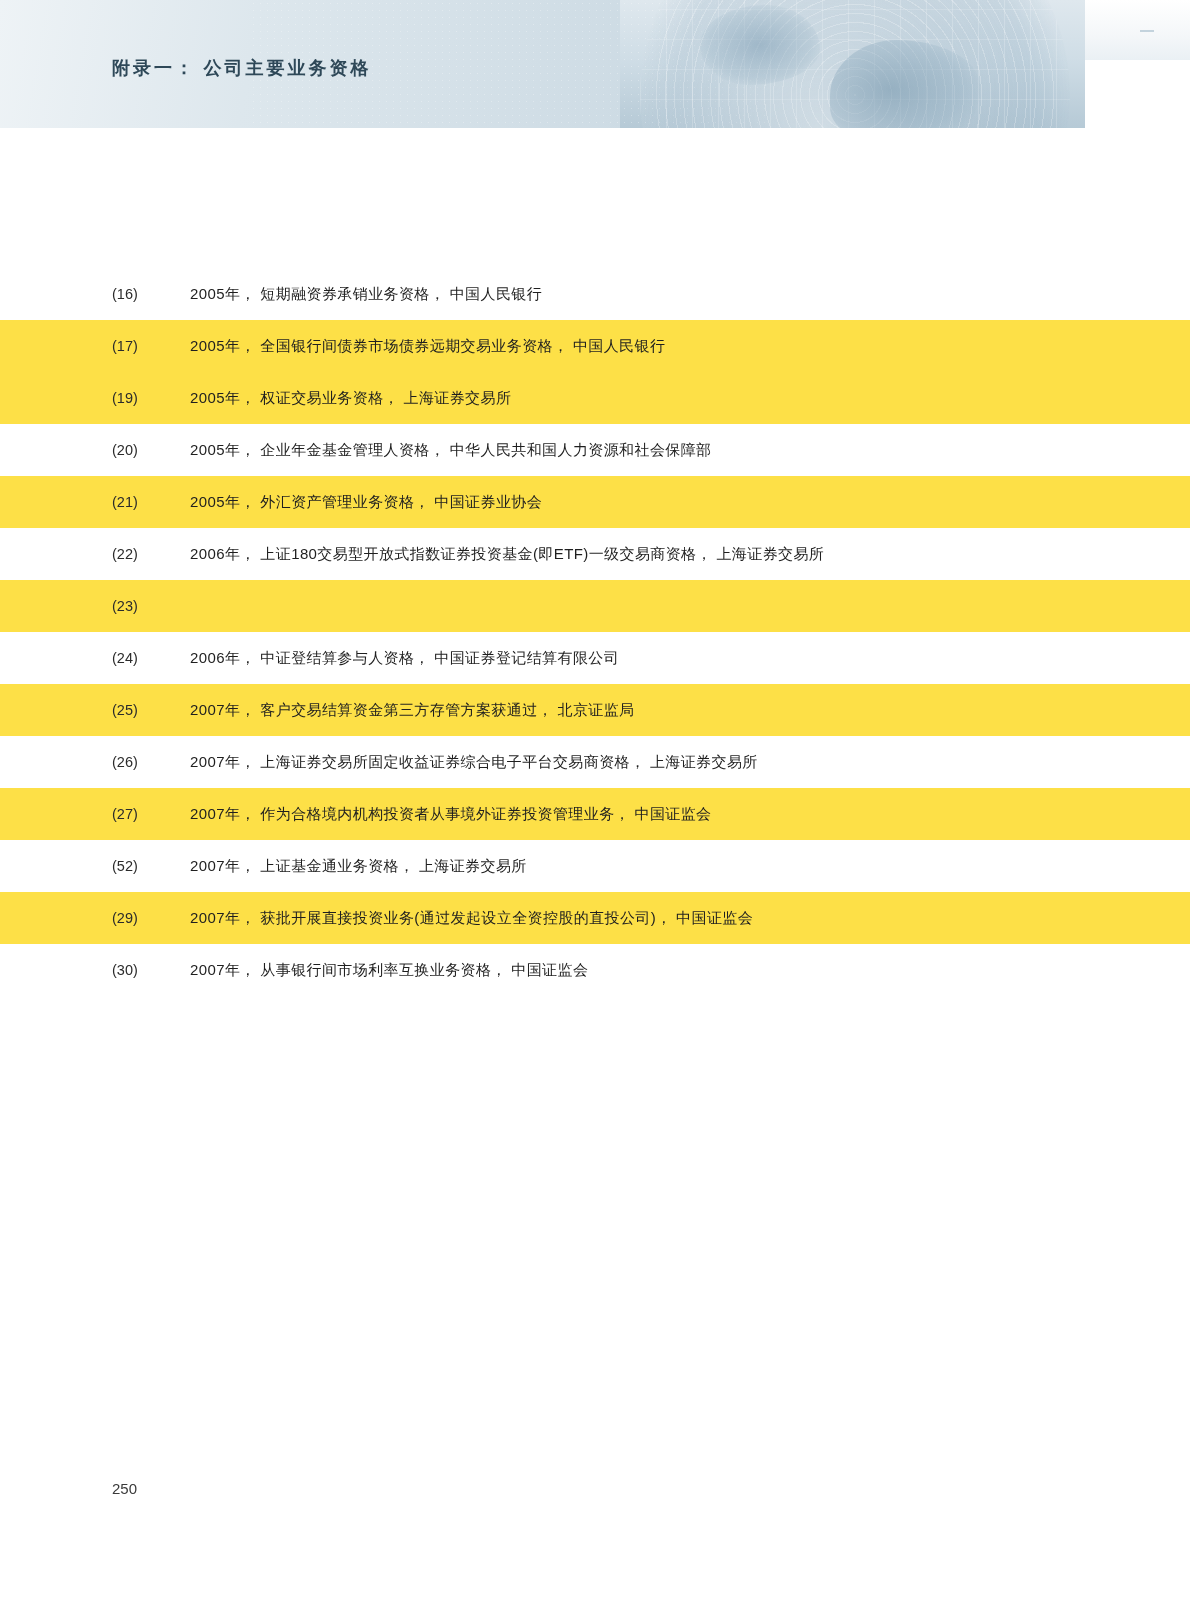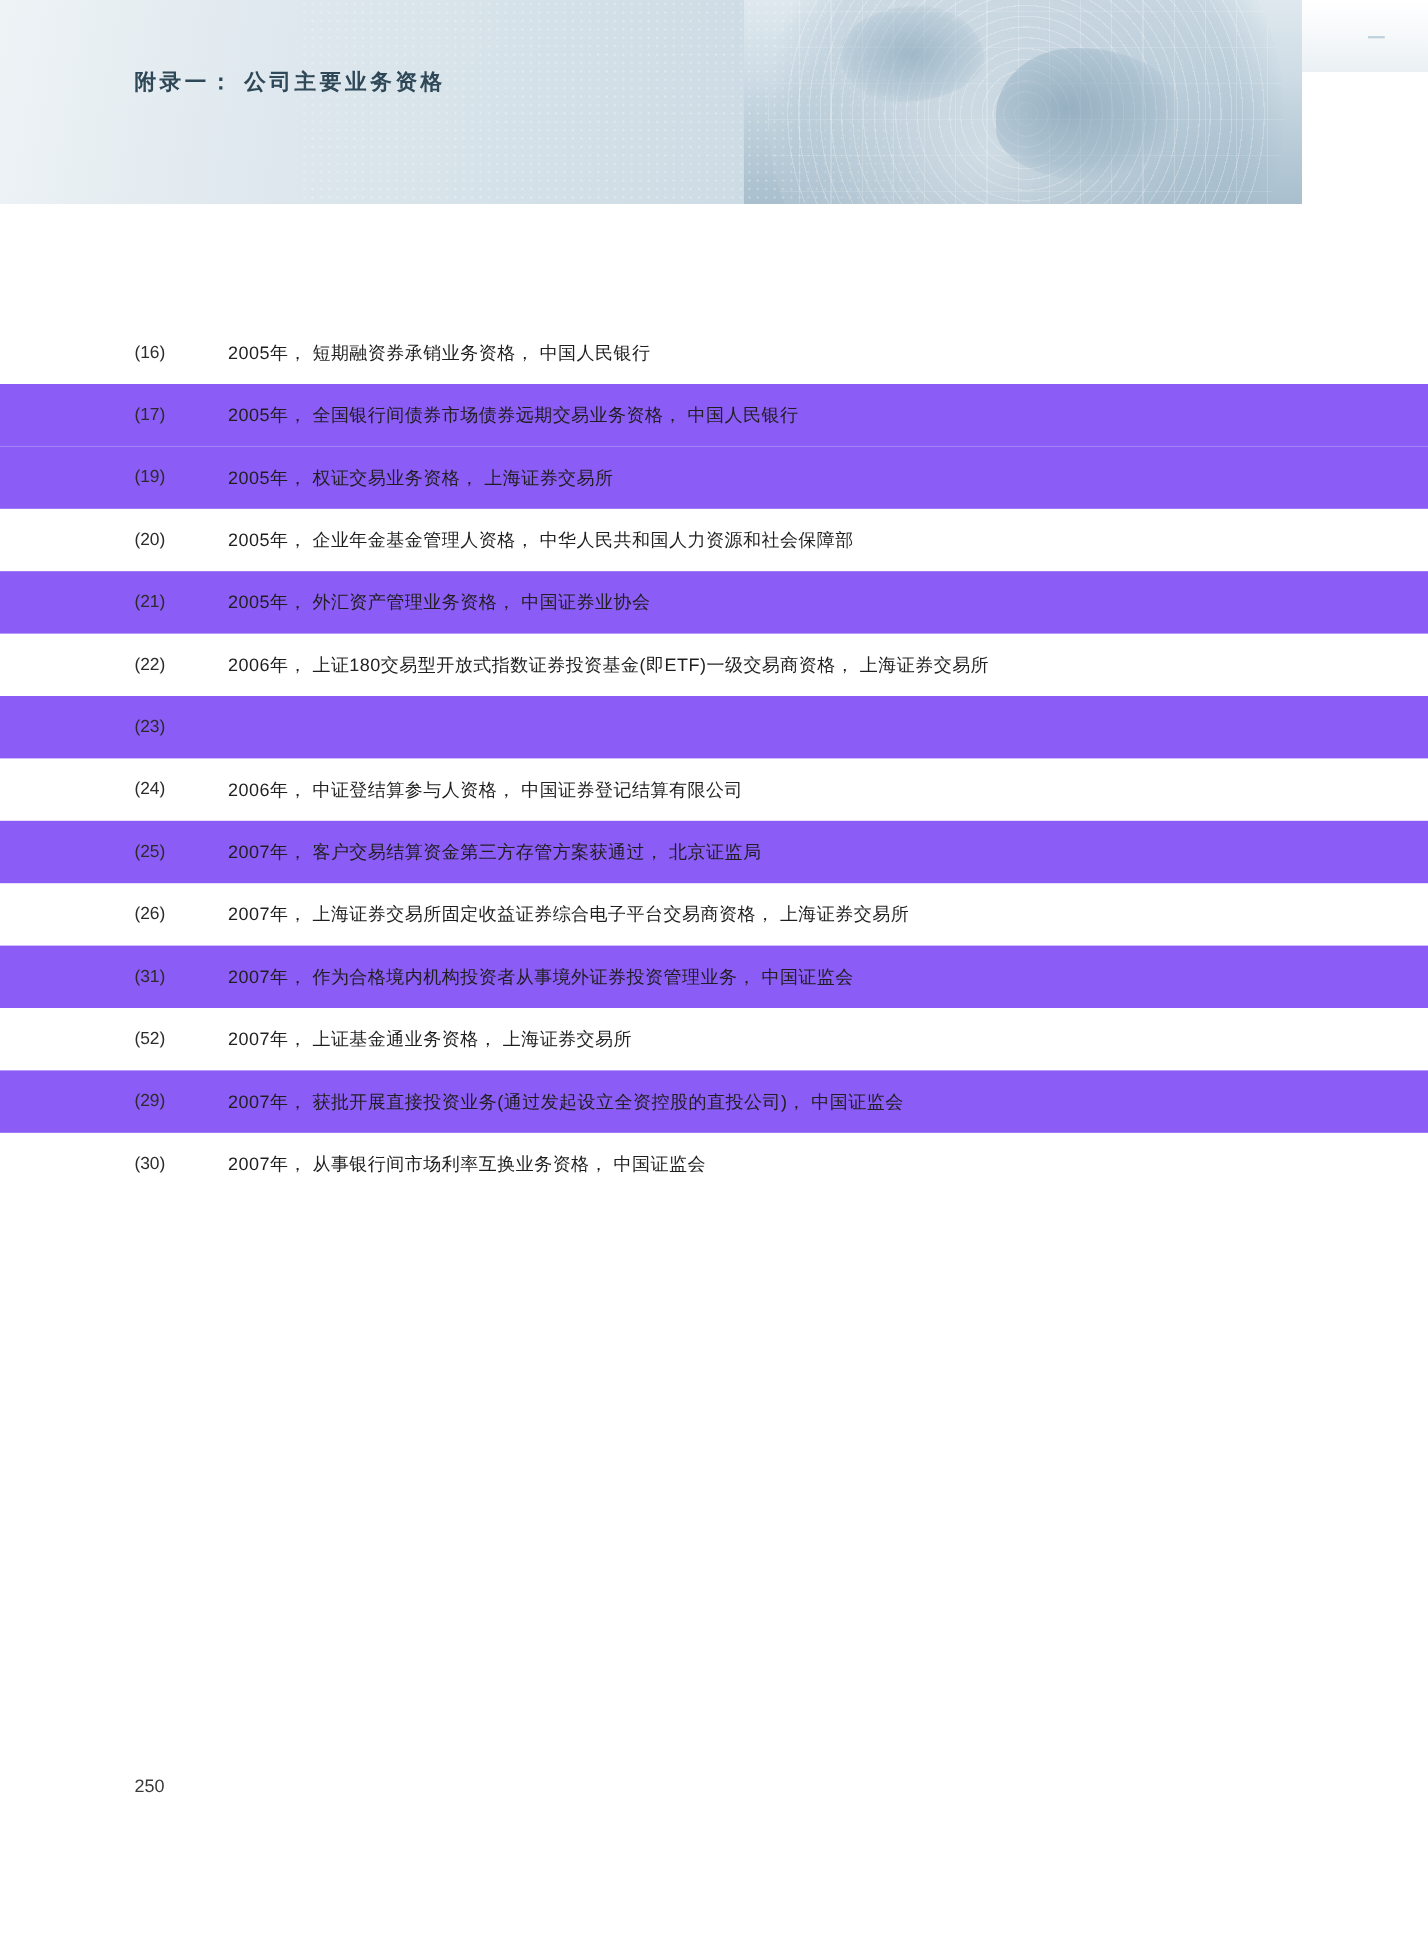--- a/index.html
+++ b/index.html
@@ -14,21 +14,21 @@
     position: relative;
     overflow: hidden;
   }
 
   
   .banner {
     position: absolute;
     top: 0;
     left: 0;
     width: 1190px;
-    height: 170px;
+    height: 128px;
     overflow: hidden;
   }
   .banner-bg {
     position: absolute;
     top: 0;
     left: 0;
     width: 1190px;
     height: 170px;
     background: linear-gradient(180deg, #dfe8ee 0%, #cfdde6 35%, #b9ccd8 70%, #a9bfcd 100%);
   }
@@ -145,21 +145,21 @@
     width: 1190px;
   }
   .row {
     display: flex;
     align-items: center;
     height: 52px;
     padding: 0 0 0 0;
     box-sizing: border-box;
   }
   .row.alt {
-    background: #8b5cf6;
+    background: #fde047;
   }
   .row-inner {
     display: flex;
     align-items: center;
     width: 958px;
     box-sizing: border-box;
     padding-left: 112px;
     padding-right: 112px;
   }
   .row-index {
@@ -270,21 +270,21 @@
 
   <div class="row">
     <div class="row-inner">
       <span class="row-index">(26)</span>
       <span class="row-text">2007年， 上海证券交易所固定收益证券综合电子平台交易商资格， 上海证券交易所</span>
     </div>
   </div>
 
   <div class="row alt">
     <div class="row-inner">
-      <span class="row-index">(31)</span>
+      <span class="row-index">(27)</span>
       <span class="row-text">2007年， 作为合格境内机构投资者从事境外证券投资管理业务， 中国证监会</span>
     </div>
   </div>
 
   <div class="row">
     <div class="row-inner">
       <span class="row-index">(52)</span>
       <span class="row-text">2007年， 上证基金通业务资格， 上海证券交易所</span>
     </div>
   </div>

